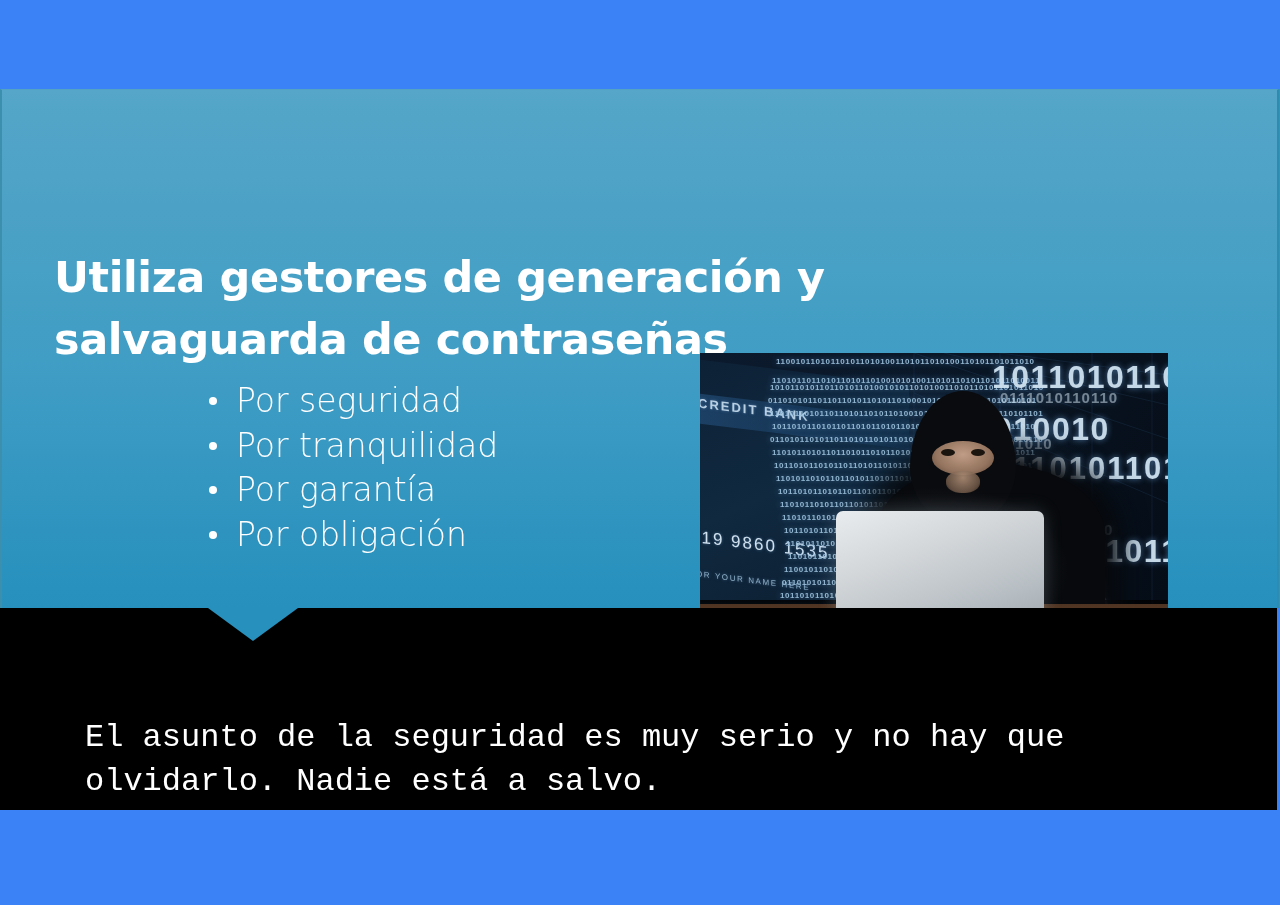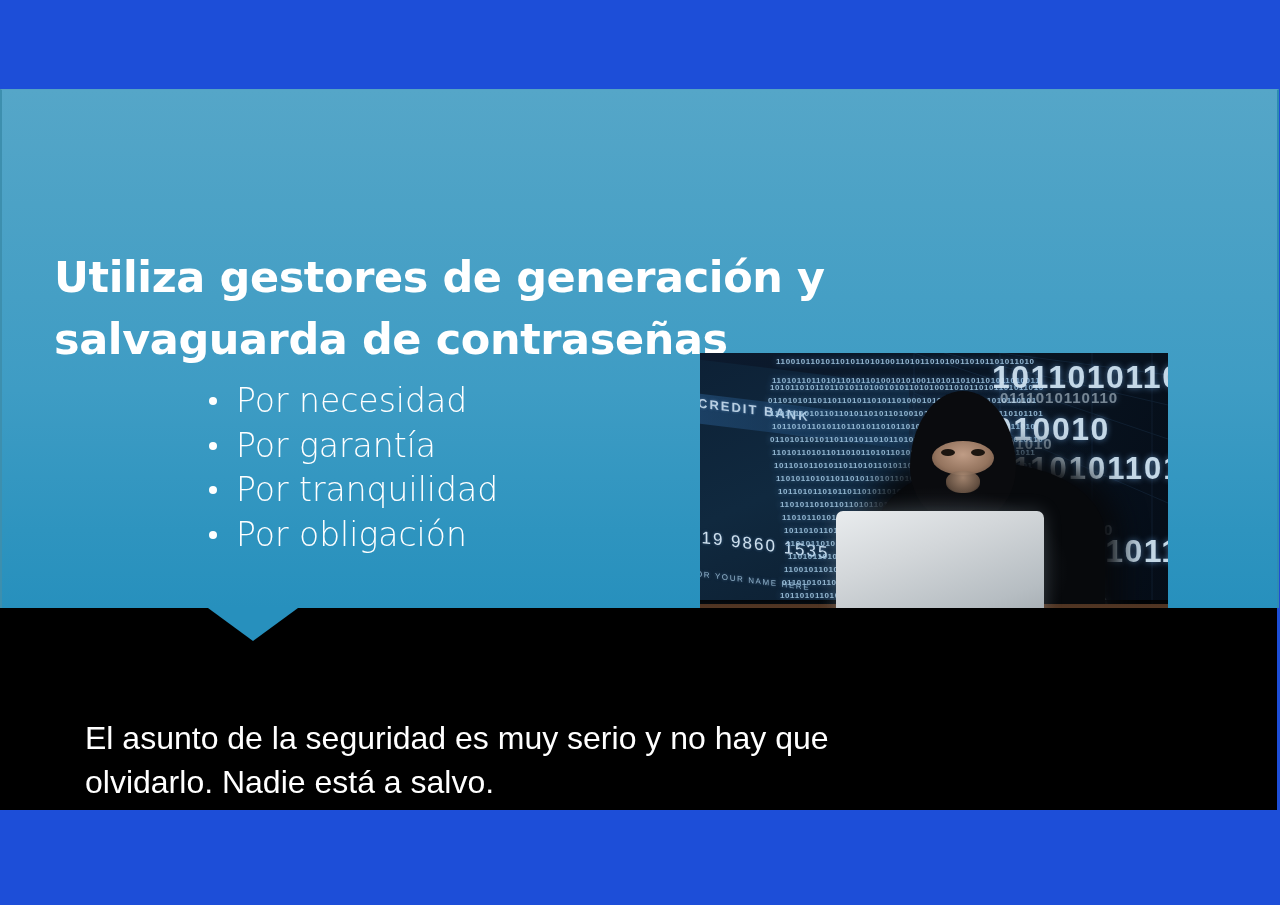--- a/index.html
+++ b/index.html
@@ -13,21 +13,21 @@
     overflow: hidden;
     font-family: "Liberation Sans", sans-serif;
     position: relative;
   }
 
   #slide {
     position: absolute;
     left: 0; top: 0;
     width: 1280px;
     height: 905px;
-    background: #1d4ed8;
+    background: #3b82f6;
   }
 
   
   .blue-panel {
     position: absolute;
     left: 0px;
     top: 89px;
     width: 1279px;
     height: 519px;
     background: linear-gradient(to bottom, #55a6c8 0%, #4ca2c6 22%, #3e9cc4 58%, #2e94bf 85%, #2790bd 100%);
@@ -287,49 +287,49 @@
     width: 1277px;
     height: 202px;
     background: #000000;
   }
   .caption {
     position: absolute;
     left: 85px;
     top: 684px;
     width: 1000px;
     color: #ffffff;
-    font-family: Liberation Sans, sans-serif;
+    font-family: Liberation Mono, monospace;
     font-weight: 300;
     font-size: 32px;
     line-height: 44px;
     white-space: pre-line;
   }
 </style>
 </head>
 <body>
 
 <div id="slide">
 
   <div class="blue-panel">
 
     <h1 class="title">Utiliza gestores de generación y
 salvaguarda de contraseñas</h1>
 
     <ul class="bullets">
       <li>
         <span class="bullet-dot"></span>
-        <span>Por necesidad</span>
+        <span>Por seguridad</span>
+      </li>
+      <li>
+        <span class="bullet-dot"></span>
+        <span>Por tranquilidad</span>
       </li>
       <li>
         <span class="bullet-dot"></span>
         <span>Por garantía</span>
-      </li>
-      <li>
-        <span class="bullet-dot"></span>
-        <span>Por tranquilidad</span>
       </li>
       <li>
         <span class="bullet-dot"></span>
         <span>Por obligación</span>
       </li>
     </ul>
 
     <div class="photo-frame">
       <div class="photo-inner">
 

